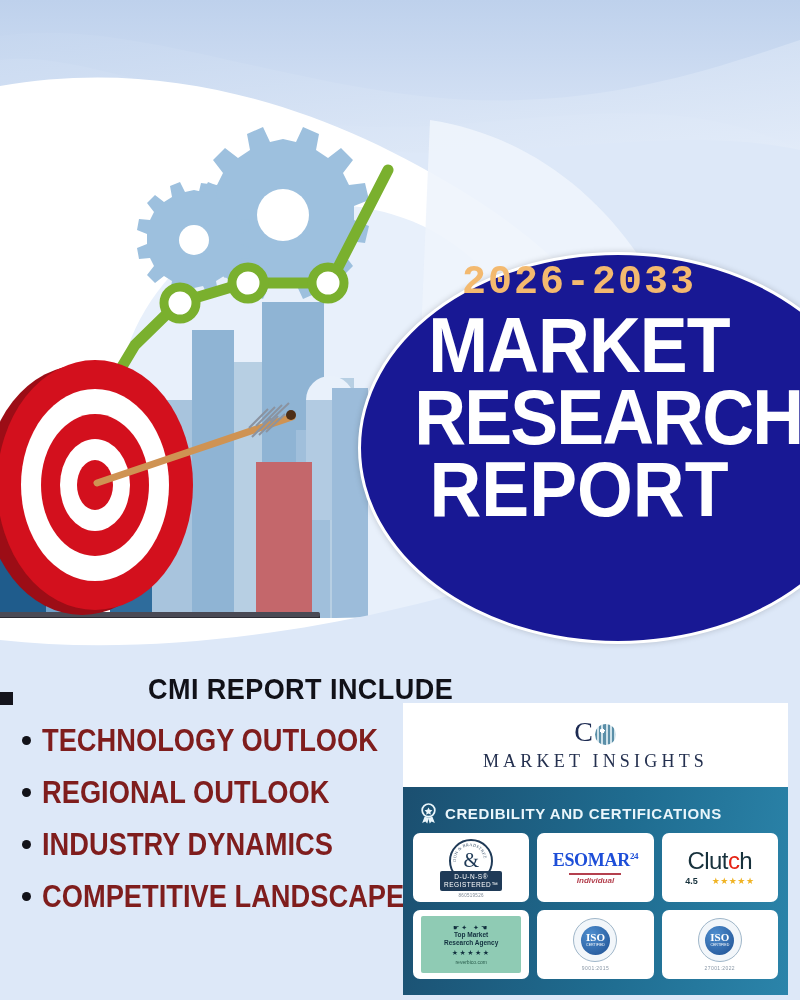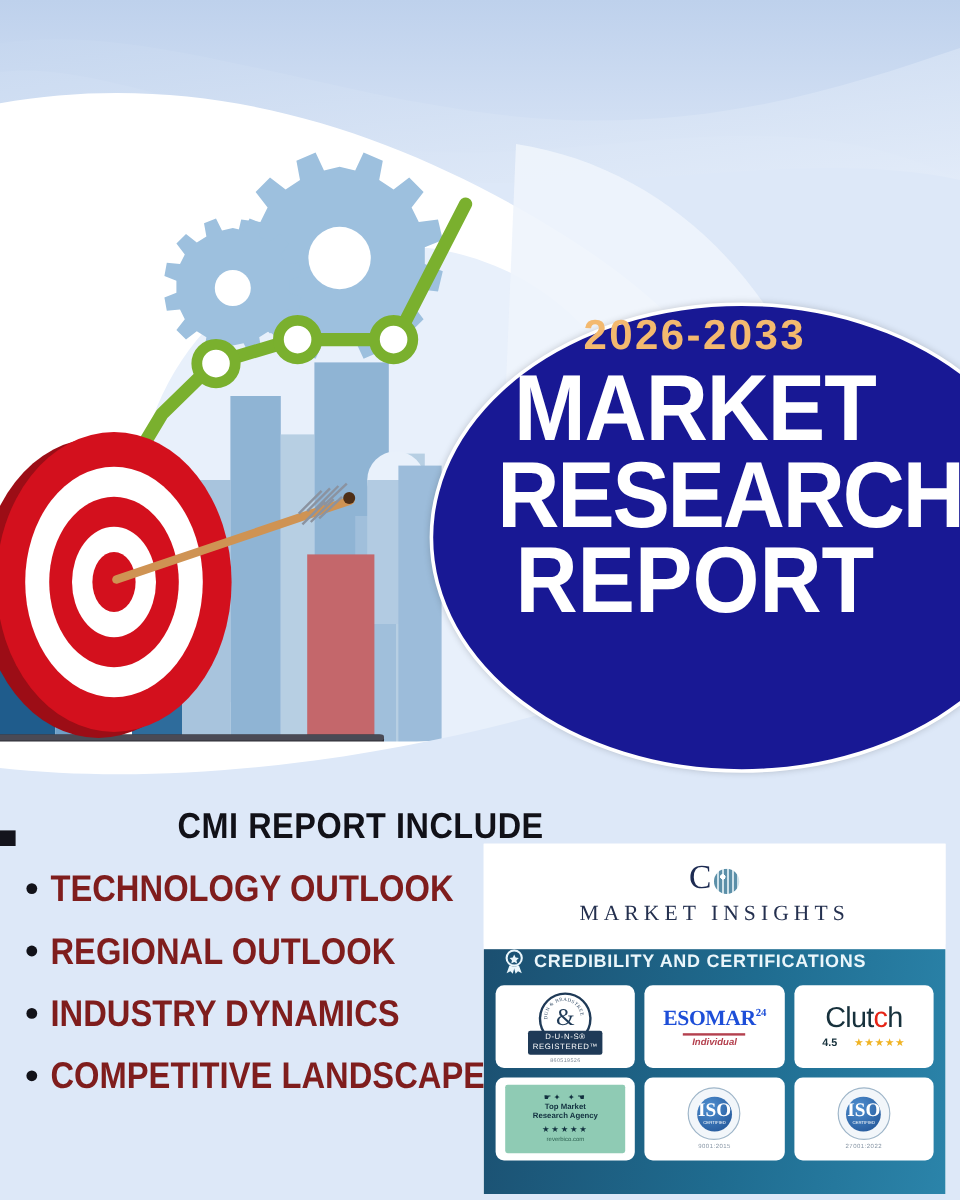--- a/index.html
+++ b/index.html
@@ -38,23 +38,23 @@
   .title-block{
     position:absolute;
     left:400px;top:262px;
     width:370px;
     z-index:7;
     text-align:center;
     padding-right:12px;
     box-sizing:border-box;
   }
   .years{
-    font-family:Liberation Sans, sans-serif;
+    font-family:Liberation Mono, monospace;
     font-weight:bold;
-    font-size:35px;
+    font-size:40px;
     letter-spacing:2px;
     color:#f3b96f;
     line-height:1.05;
     margin-bottom:6px;
   }
   .title-line{
     font-family:"Liberation Sans Narrow","Liberation Sans", sans-serif;
     font-weight:bold;
     color:#ffffff;
     font-size:78px;
@@ -148,21 +148,21 @@
   }
   .cmi-sub{
     font-family:"Liberation Serif", serif;
     font-size:18px;
     letter-spacing:4.2px;
     color:#24304f;
     margin-top:5px;
   }
   .cred-band{
     background:linear-gradient(100deg,#1b4f70 0%,#1f6c90 55%,#2b84aa 100%);
-    padding:0 10px 11px 10px;
+    padding:12px 10px 11px 10px;
     height:208px;
     box-sizing:border-box;
   }
   .cred-title{
     display:flex;align-items:center;gap:7px;
     color:#eaf6fb;
     font-size:15px;
     font-weight:bold;
     letter-spacing:.6px;
     margin:4px 0 9px 6px;
@@ -249,21 +249,21 @@
     display:flex;align-items:center;justify-content:center;
     position:relative;
   }
   .iso-core{
     width:29px;height:29px;border-radius:50%;
     background:radial-gradient(circle at 35% 30%, #4f8fd0, #1e4f91);
     display:flex;align-items:center;justify-content:center;
     flex-direction:column;
     color:#fff;
   }
-  .iso-core b{font-family:"Liberation Serif", serif;font-size:16px;line-height:1;}
+  .iso-core b{font-family:"Liberation Serif", serif;font-size:11px;line-height:1;}
   .iso-core i{font-size:3.6px;font-style:normal;line-height:1;margin-top:1px;}
   .iso-cap{font-size:5px;color:#8896a5;margin-top:3px;letter-spacing:.4px;}
 
   .fake-mark{
     position:absolute;left:0px;top:692px;width:13px;height:13px;
     background:#14141c;z-index:10;
   }
 </style>
 </head>
 <body>

